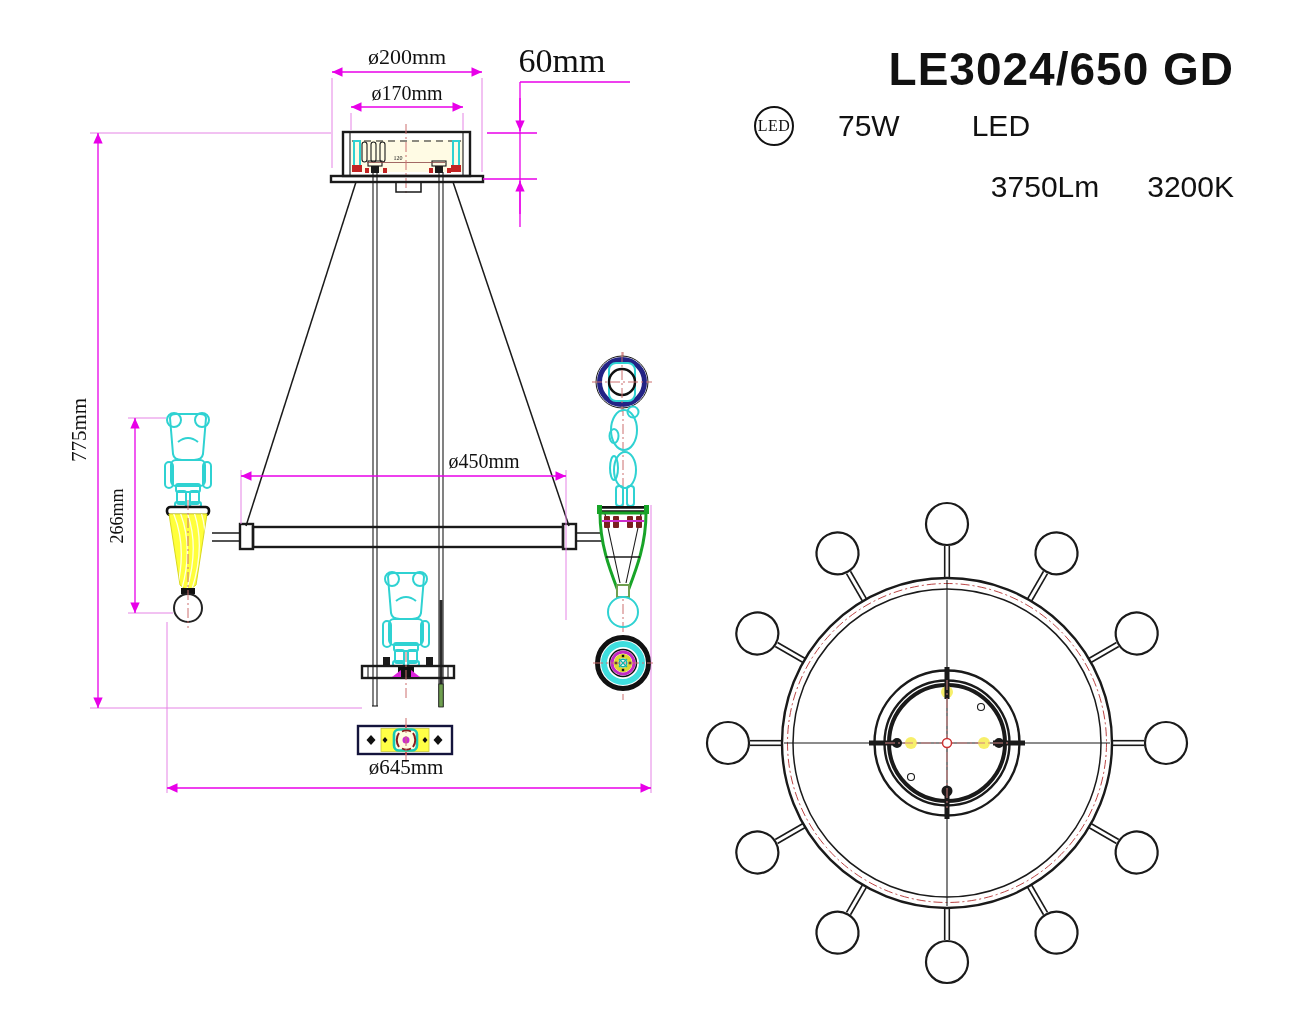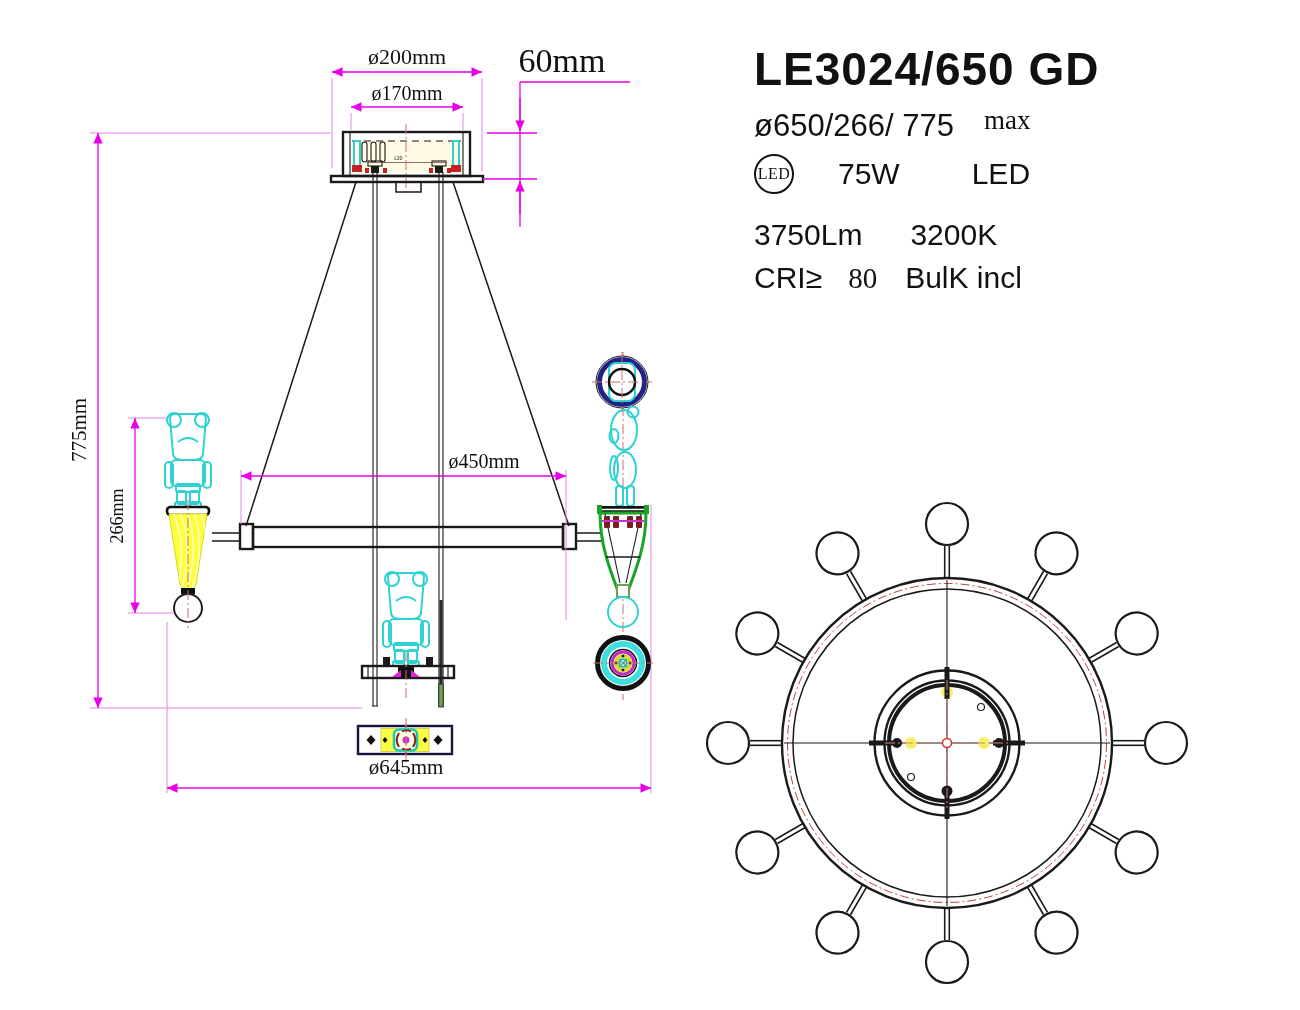--- a/index.html
+++ b/index.html
@@ -1,16 +1,16 @@
 <!DOCTYPE html>
 <html><head>
 <meta charset="utf-8">
 <style>
   html,body{margin:0;padding:0;background:#ffffff;}
-  .stage{position:relative;width:1300px;height:996px;background:#ffffff;overflow:hidden;}
+  .stage{position:relative;width:1300px;height:996px;background:#ffffff;overflow:hidden;text-align:right;}
   svg{position:absolute;left:0;top:0;}
   
   .blk{stroke:#1a1a1a;fill:none;stroke-width:1.5;}
   .blk2{stroke:#1a1a1a;fill:none;stroke-width:2.4;}
   .thin{stroke:#1a1a1a;fill:none;stroke-width:1.1;}
   .dim{stroke:#e800e8;fill:none;stroke-width:1.3;}
   .ext{stroke:#e584e5;fill:none;stroke-width:1;}
   .cl{stroke:#cc6e6e;fill:none;stroke-width:1;stroke-dasharray:10 3 2 3;}
   .cy{stroke:#2fd2d2;fill:none;stroke-width:2;}
   .dimtxt{font-family:"Liberation Serif","DejaVu Serif",serif;fill:#111;}
@@ -364,29 +364,23 @@
       <circle cx="911" cy="777" r="3.5" class="thin" fill="#fff"></circle>
       <line x1="885" y1="743" x2="1010" y2="743" stroke="#d08080" stroke-width="1" stroke-dasharray="10 3 2 3"></line>
       <line x1="947" y1="680" x2="947" y2="808" stroke="#d08080" stroke-width="1" stroke-dasharray="10 3 2 3"></line>
       <circle cx="947" cy="743" r="4.5" stroke="#cc3333" stroke-width="1.5" fill="#fff"></circle>
     </g>
   </g>
 </svg>
 
 <div class="info">
   <div class="title">LE3024/650 GD</div>
-  <div class="row2">
-    <span>ø650/266/ 775</span><span class="max">max</span>
-  </div>
   <div class="row3">
     <span class="led-badge">LED</span>
     <span class="watt">75W</span>
     <span class="src">LED</span>
   </div>
   <div class="row4">
     <span class="lm">3750Lm</span><span>3200K</span>
   </div>
-  <div class="row5">
-    <span>CRI≥</span><span class="cri-val">80</span><span class="bulb">BulK incl</span>
-  </div>
 </div>
 
 </div>
 
 </body></html>

